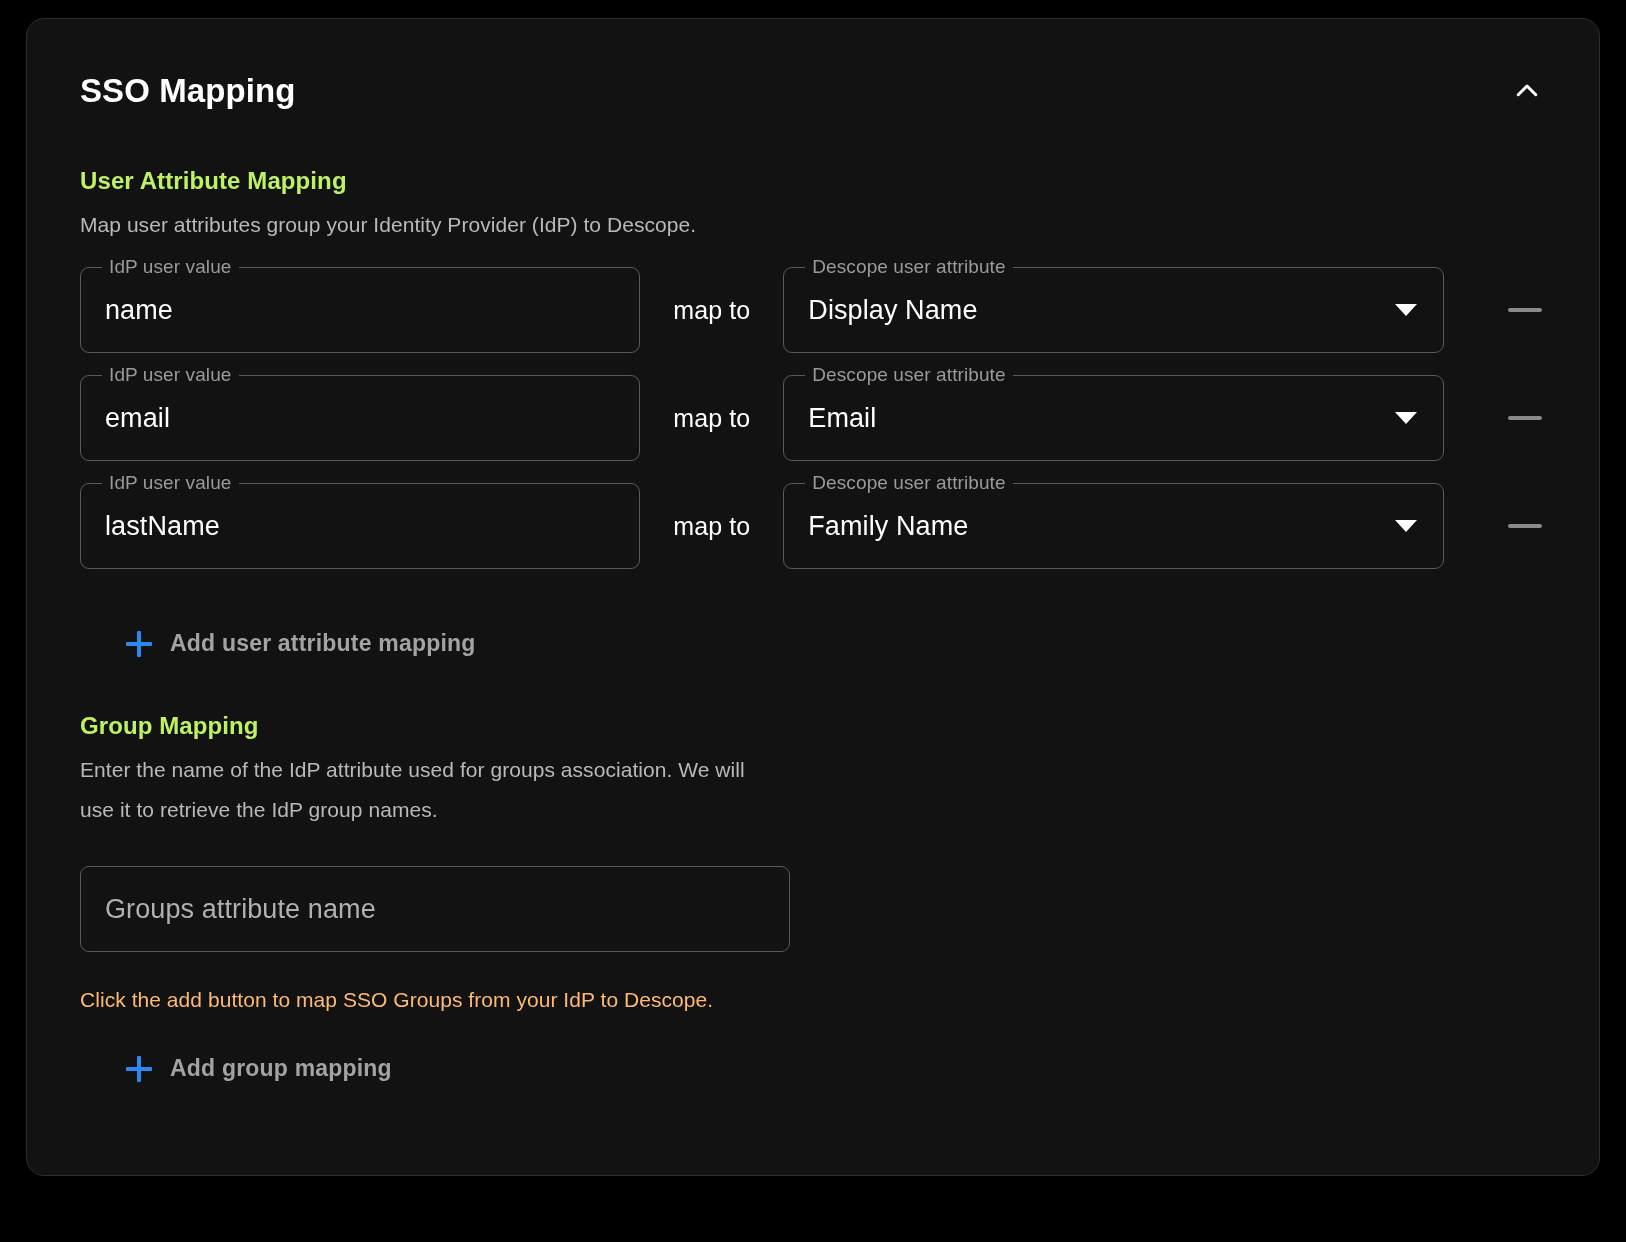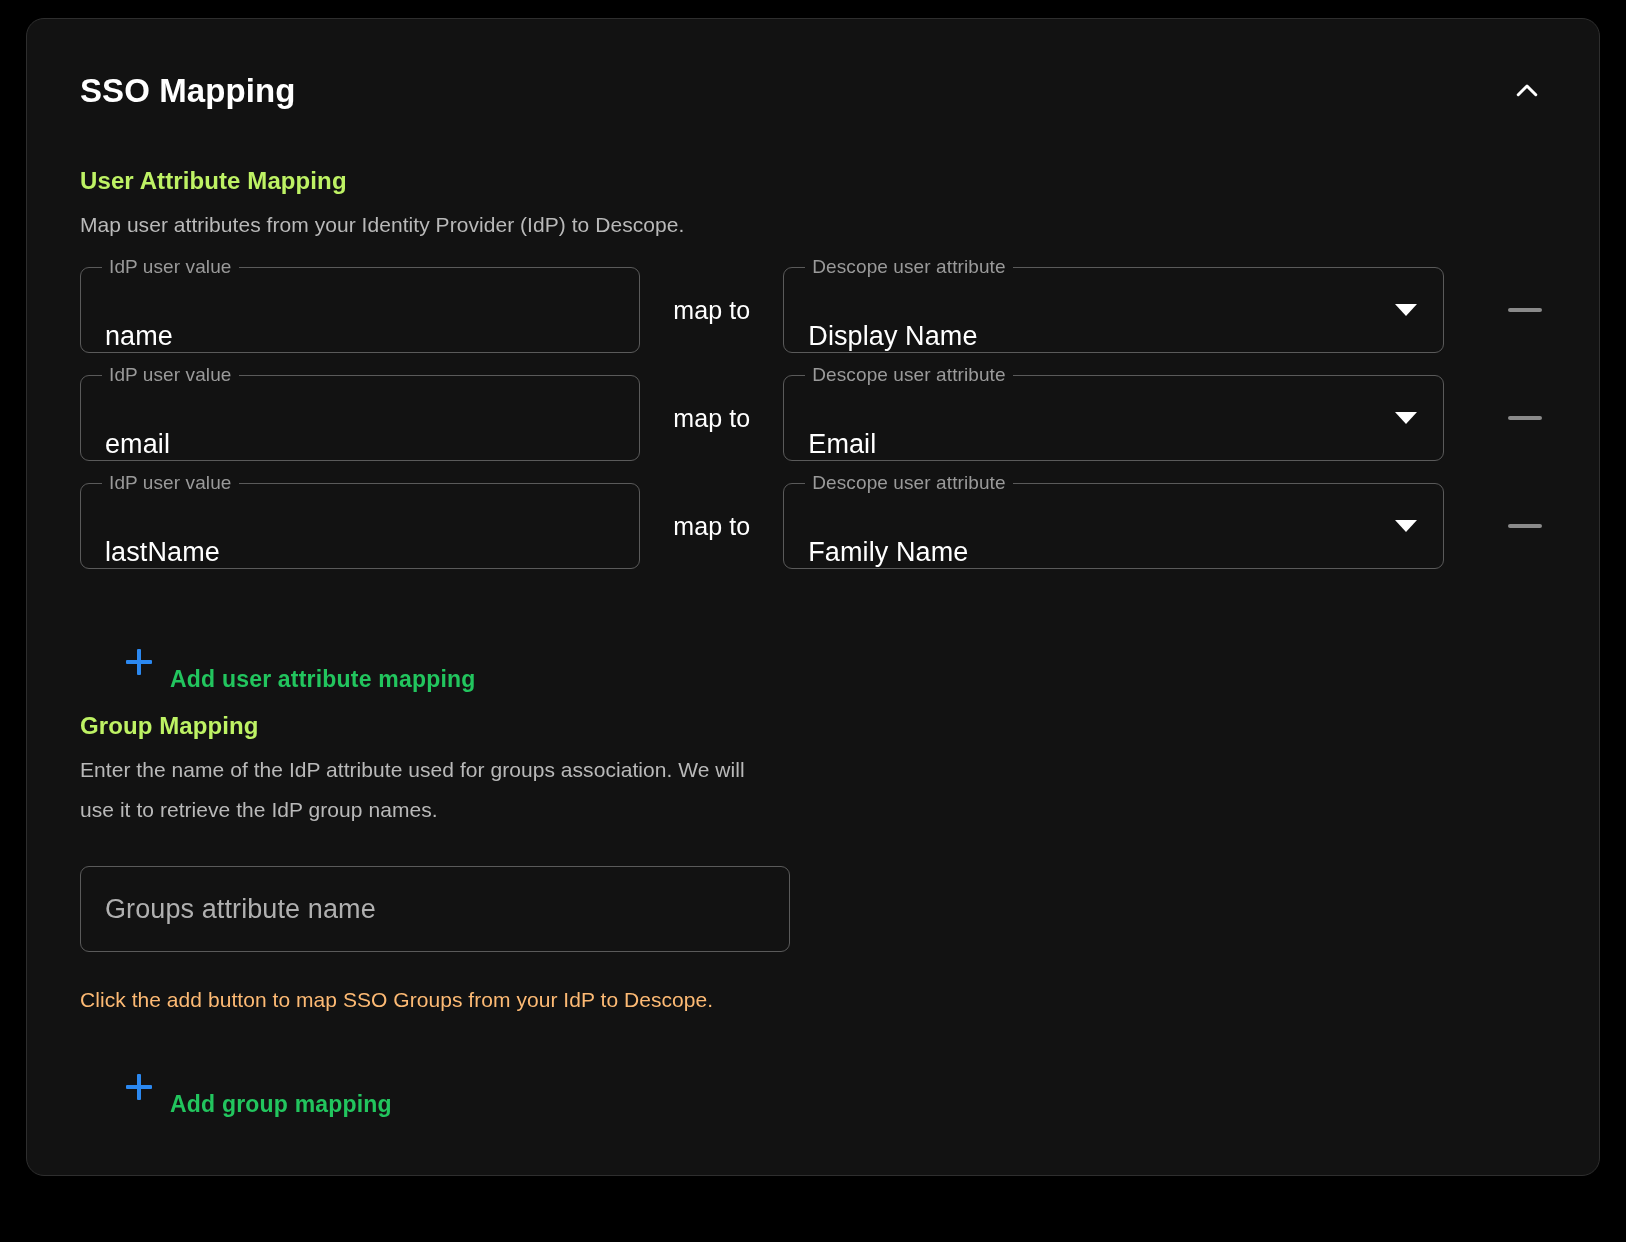--- a/index.html
+++ b/index.html
@@ -88,21 +88,21 @@
   .map-row:last-child { margin-bottom: 0; }
 
   
   .field {
     position: relative;
     height: 86px;
     border: 1px solid #5a5a5a;
     border-radius: 9px;
     background: transparent;
     display: flex;
-    align-items: flex-end;
+    align-items: center;
   }
   .field.idp { width: 580px; }
   .field.attr { width: 684px; }
 
   .field-legend {
     position: absolute;
     top: -12px;
     left: 21px;
     padding: 0 7px;
     background: #121212;
@@ -186,23 +186,22 @@
     content: "";
     position: absolute;
     background: #2b88f0;
     border-radius: 1px;
   }
   .add-plus::before { left: 0; top: 11px; width: 26px; height: 4px; }
   .add-plus::after  { top: 0; left: 11px; height: 26px; width: 4px; }
   .add-label {
     font-size: 23px;
     font-weight: 700;
-    color: #22c55e;
+    color: #a3a3a3;
     letter-spacing: 0.2px;
-    margin-top: 36px;
   }
 
   #add-user-attr-row {
     position: absolute;
     left: 89px;
     top: 605px;
   }
 
   
   #group-section {
@@ -256,21 +255,21 @@
       <span>
         <svg width="30" height="30" viewBox="0 0 24 24" fill="none" stroke="#ffffff" stroke-width="2.4" stroke-linecap="round" stroke-linejoin="round">
           <polyline points="5,15 12,8 19,15"></polyline>
         </svg>
       </span>
     </button>
   </div>
 
   <div id="user-attr-section">
     <div class="section-title">User Attribute Mapping</div>
-    <div class="section-desc">Map user attributes from your Identity Provider (IdP) to Descope.</div>
+    <div class="section-desc">Map user attributes group your Identity Provider (IdP) to Descope.</div>
 
     <div class="rows">
 
       <div class="map-row">
         <div class="field idp">
           <span class="field-legend">IdP user value</span>
           <input class="field-value" type="text" value="name" style="">
         </div>
         <div class="map-to">map to</div>
         <div class="field attr">

